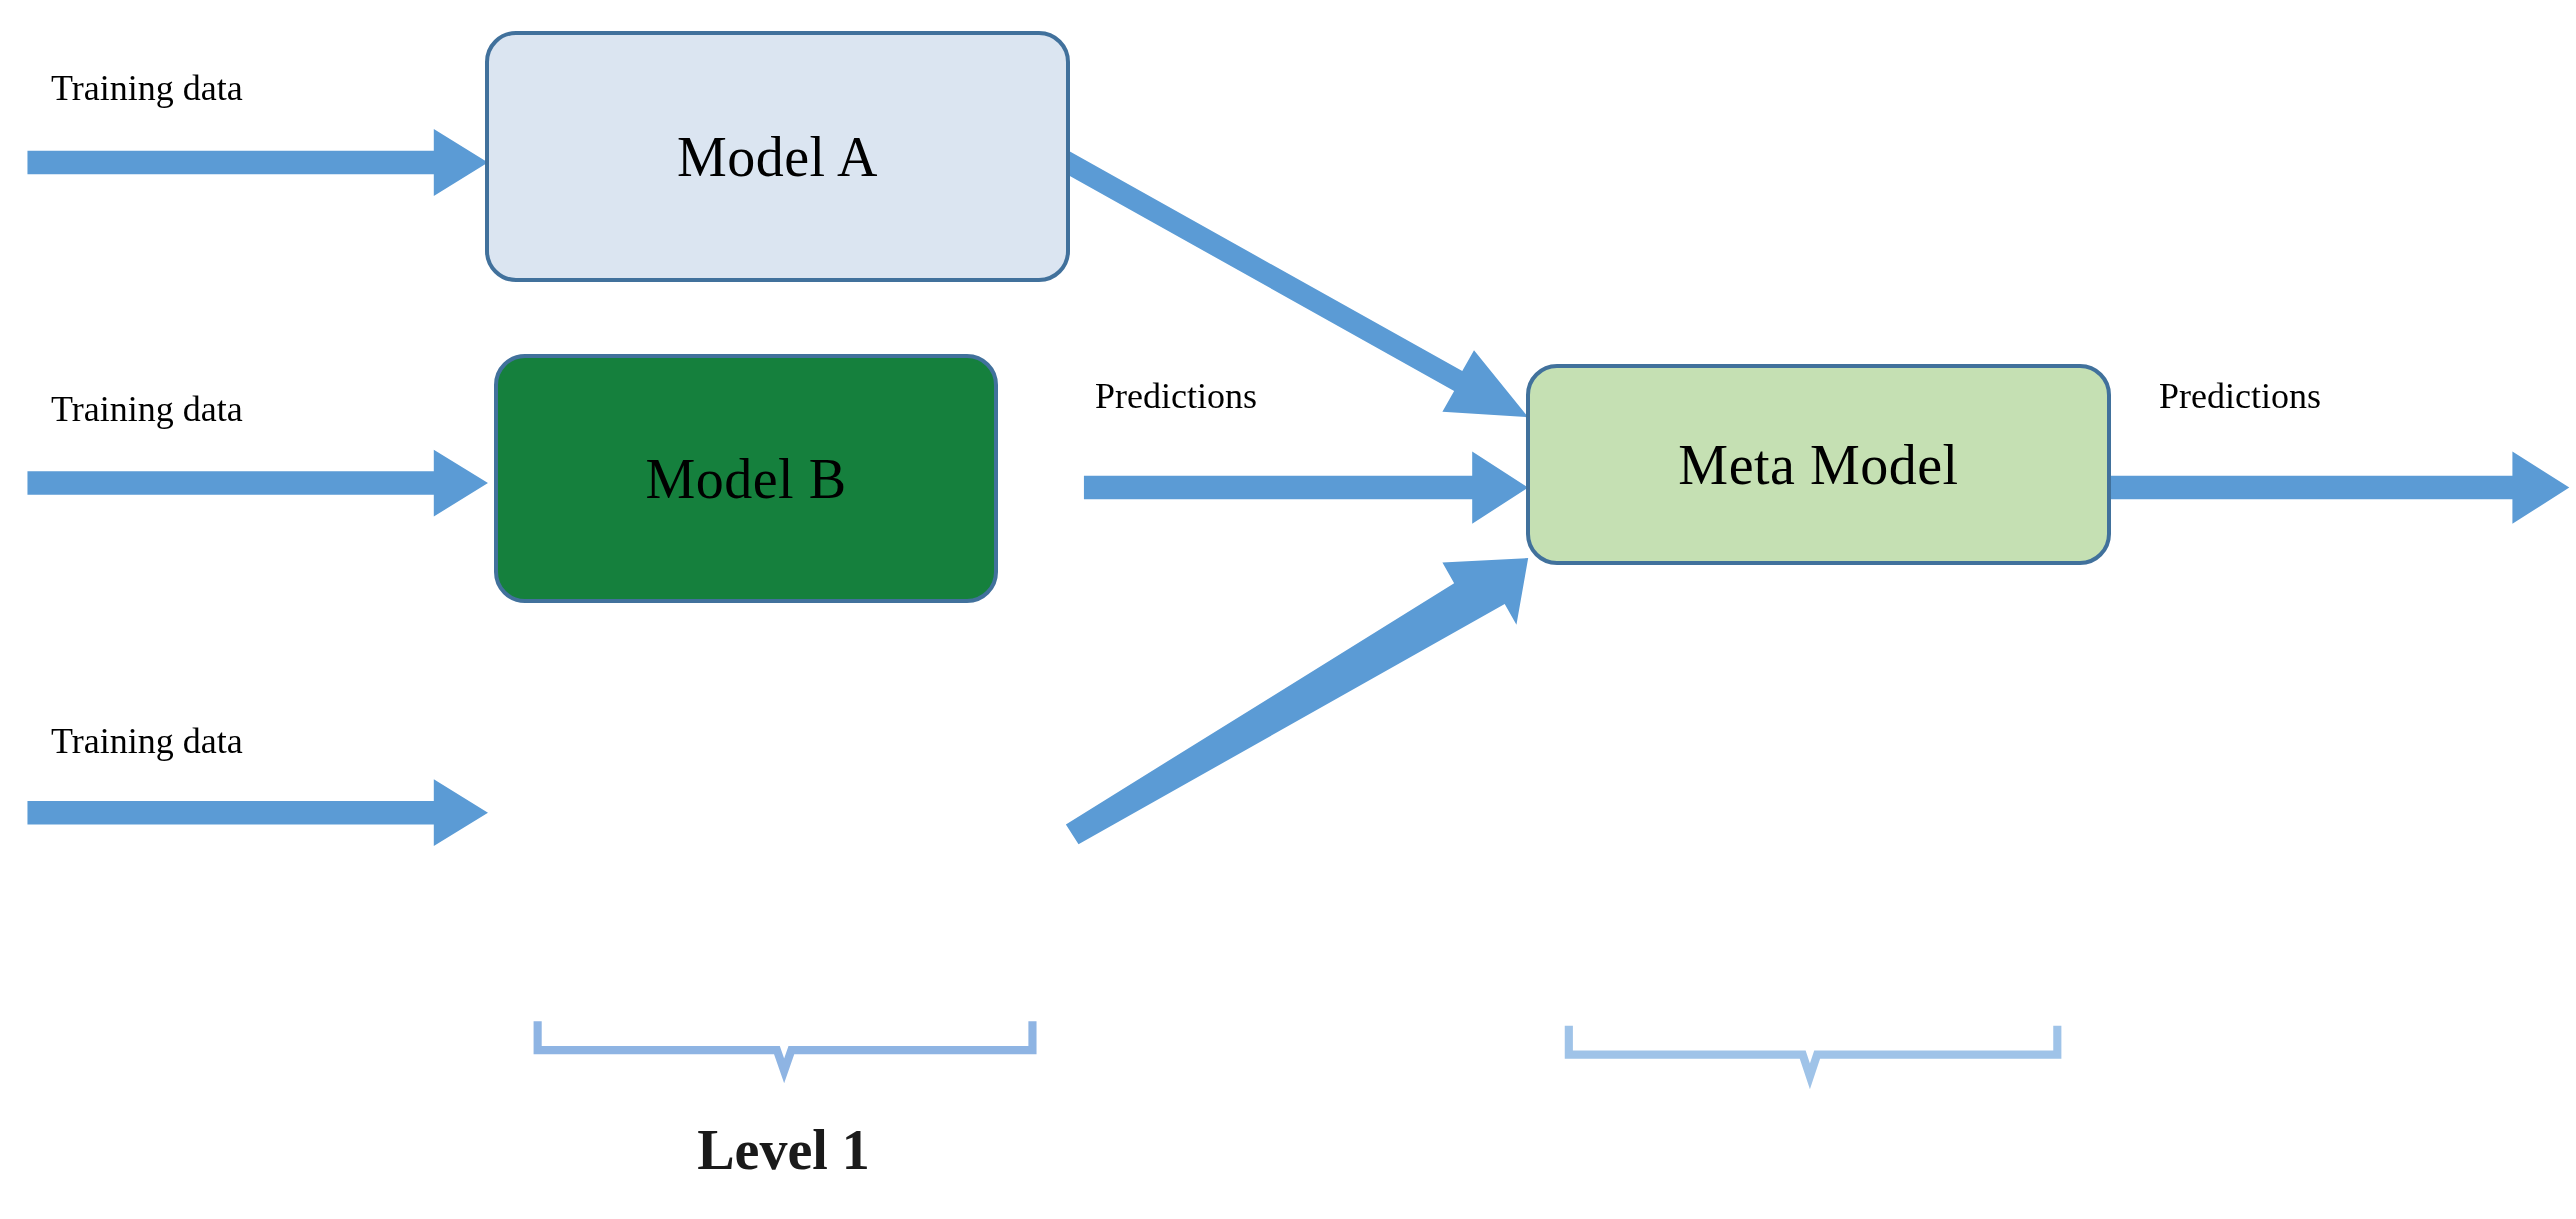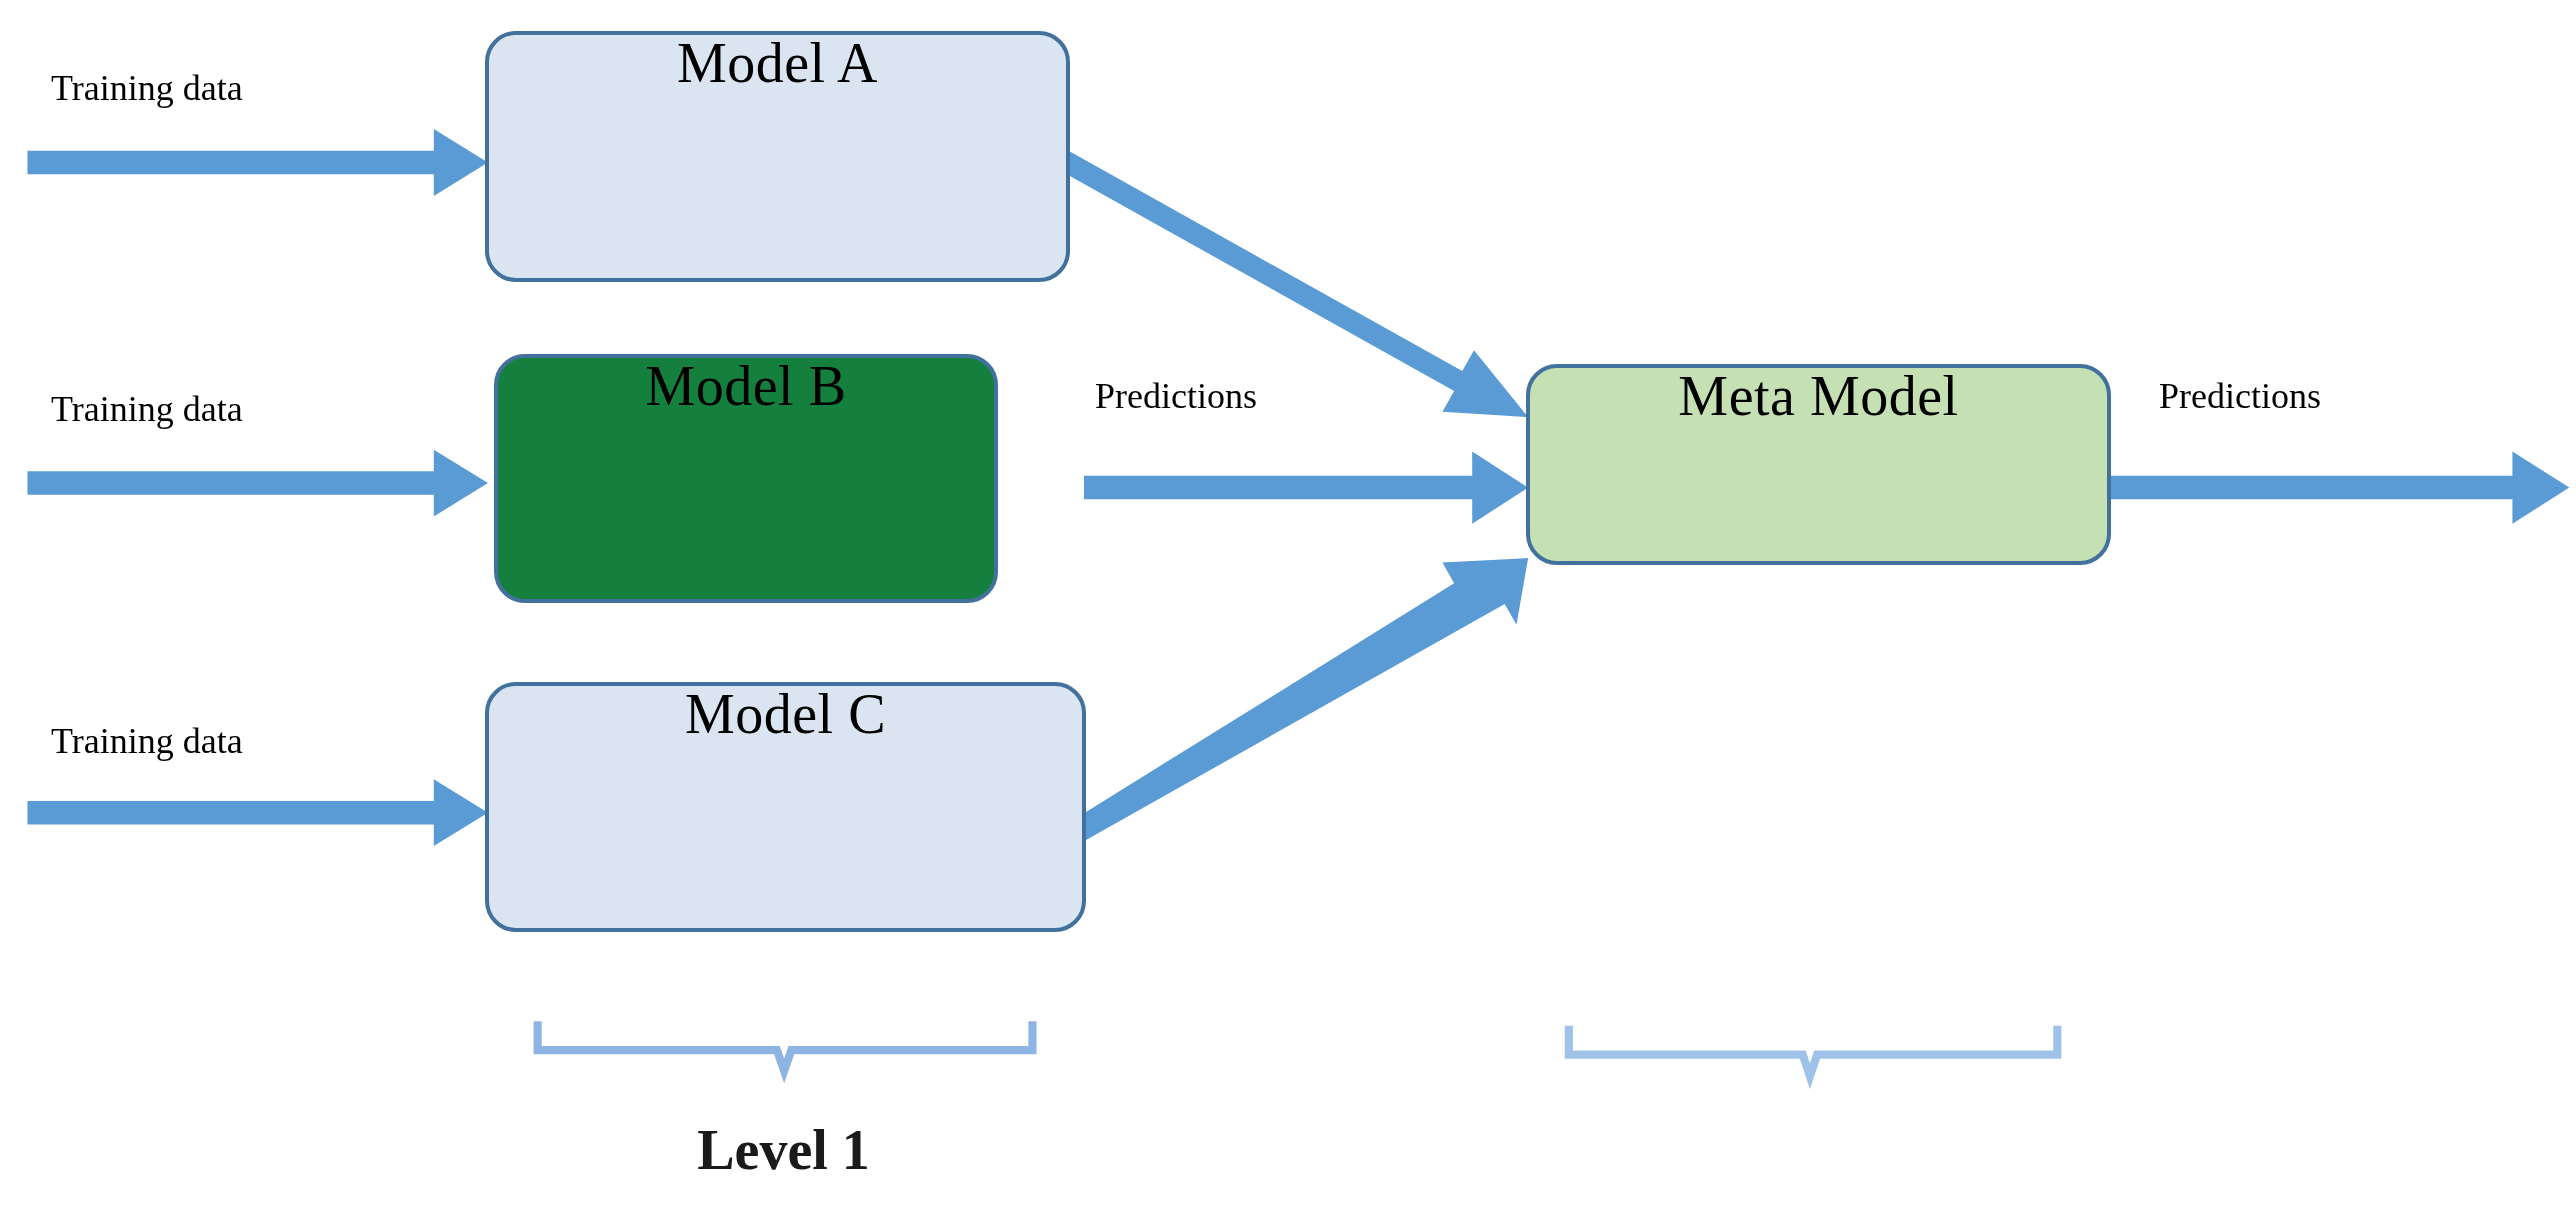--- a/index.html
+++ b/index.html
@@ -22,21 +22,21 @@
     top: 0;
     left: 0;
     width: 2576px;
     height: 1219px;
   }
   .node-box {
     position: absolute;
     box-sizing: border-box;
     border-radius: 31px;
     display: flex;
-    align-items: flex-start;
+    align-items: center;
     justify-content: center;
   }
   .node-label {
     font-size: 56px;
     color: #000000;
     line-height: 1;
     letter-spacing: 0.5px;
   }
   .edge-label {
     position: absolute;
@@ -122,23 +122,20 @@
   </svg>
 
   <div class="node-box" style="left:485px; top:31px; width:585px; height:251px; background:#dbe5f1; border:4.5px solid #41719c;">
     <span class="node-label">Model A</span>
   </div>
 
   <div class="node-box" style="left:494px; top:354px; width:504px; height:249px; background:#15803d; border:4.5px solid #41719c;">
     <span class="node-label">Model B</span>
   </div>
 
-  <div class="node-box" style="left:485px; top:682px; width:601px; height:250px; background:#dbe5f1; border:4.5px solid #41719c;">
-    <span class="node-label">Model C</span>
-  </div>
 
   <div class="node-box" style="left:1526px; top:364px; width:585px; height:201px; background:#c5e0b3; border:4.5px solid #41719c;">
     <span class="node-label">Meta Model</span>
   </div>
 
   <div class="edge-label" style="left:51px; top:70px;">Training data</div>
 
   <div class="edge-label" style="left:51px; top:391px;">Training data</div>
 
   <div class="edge-label" style="left:51px; top:723px;">Training data</div>

